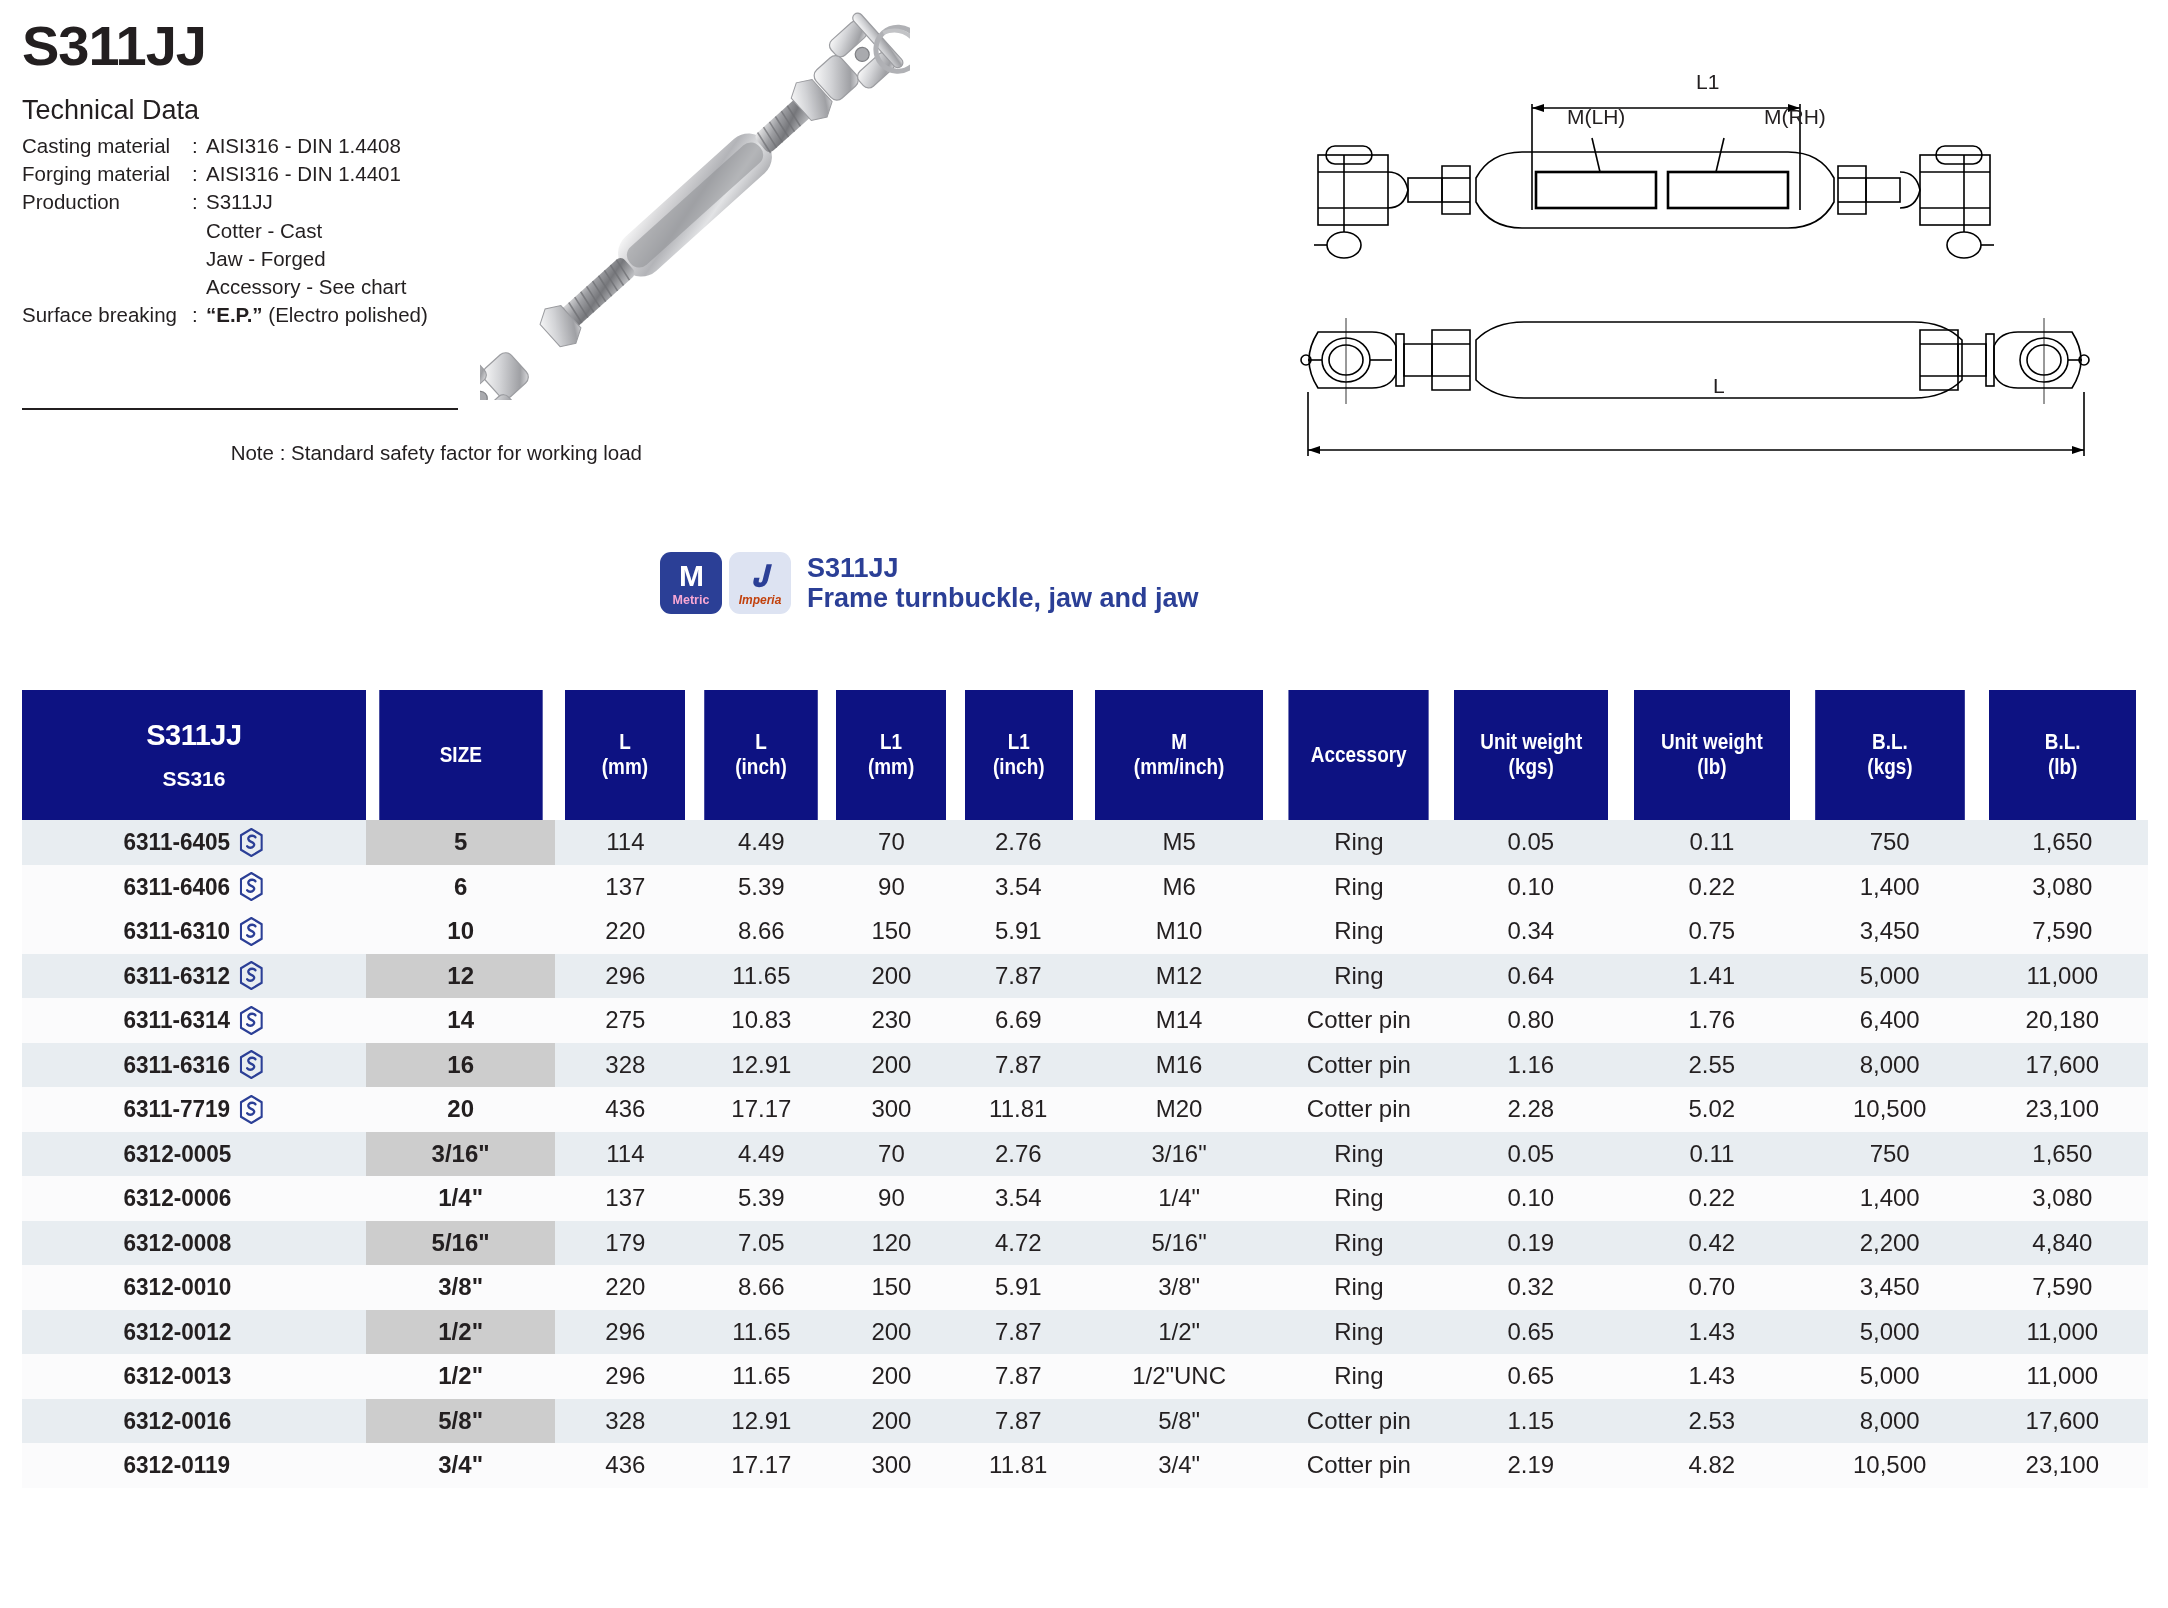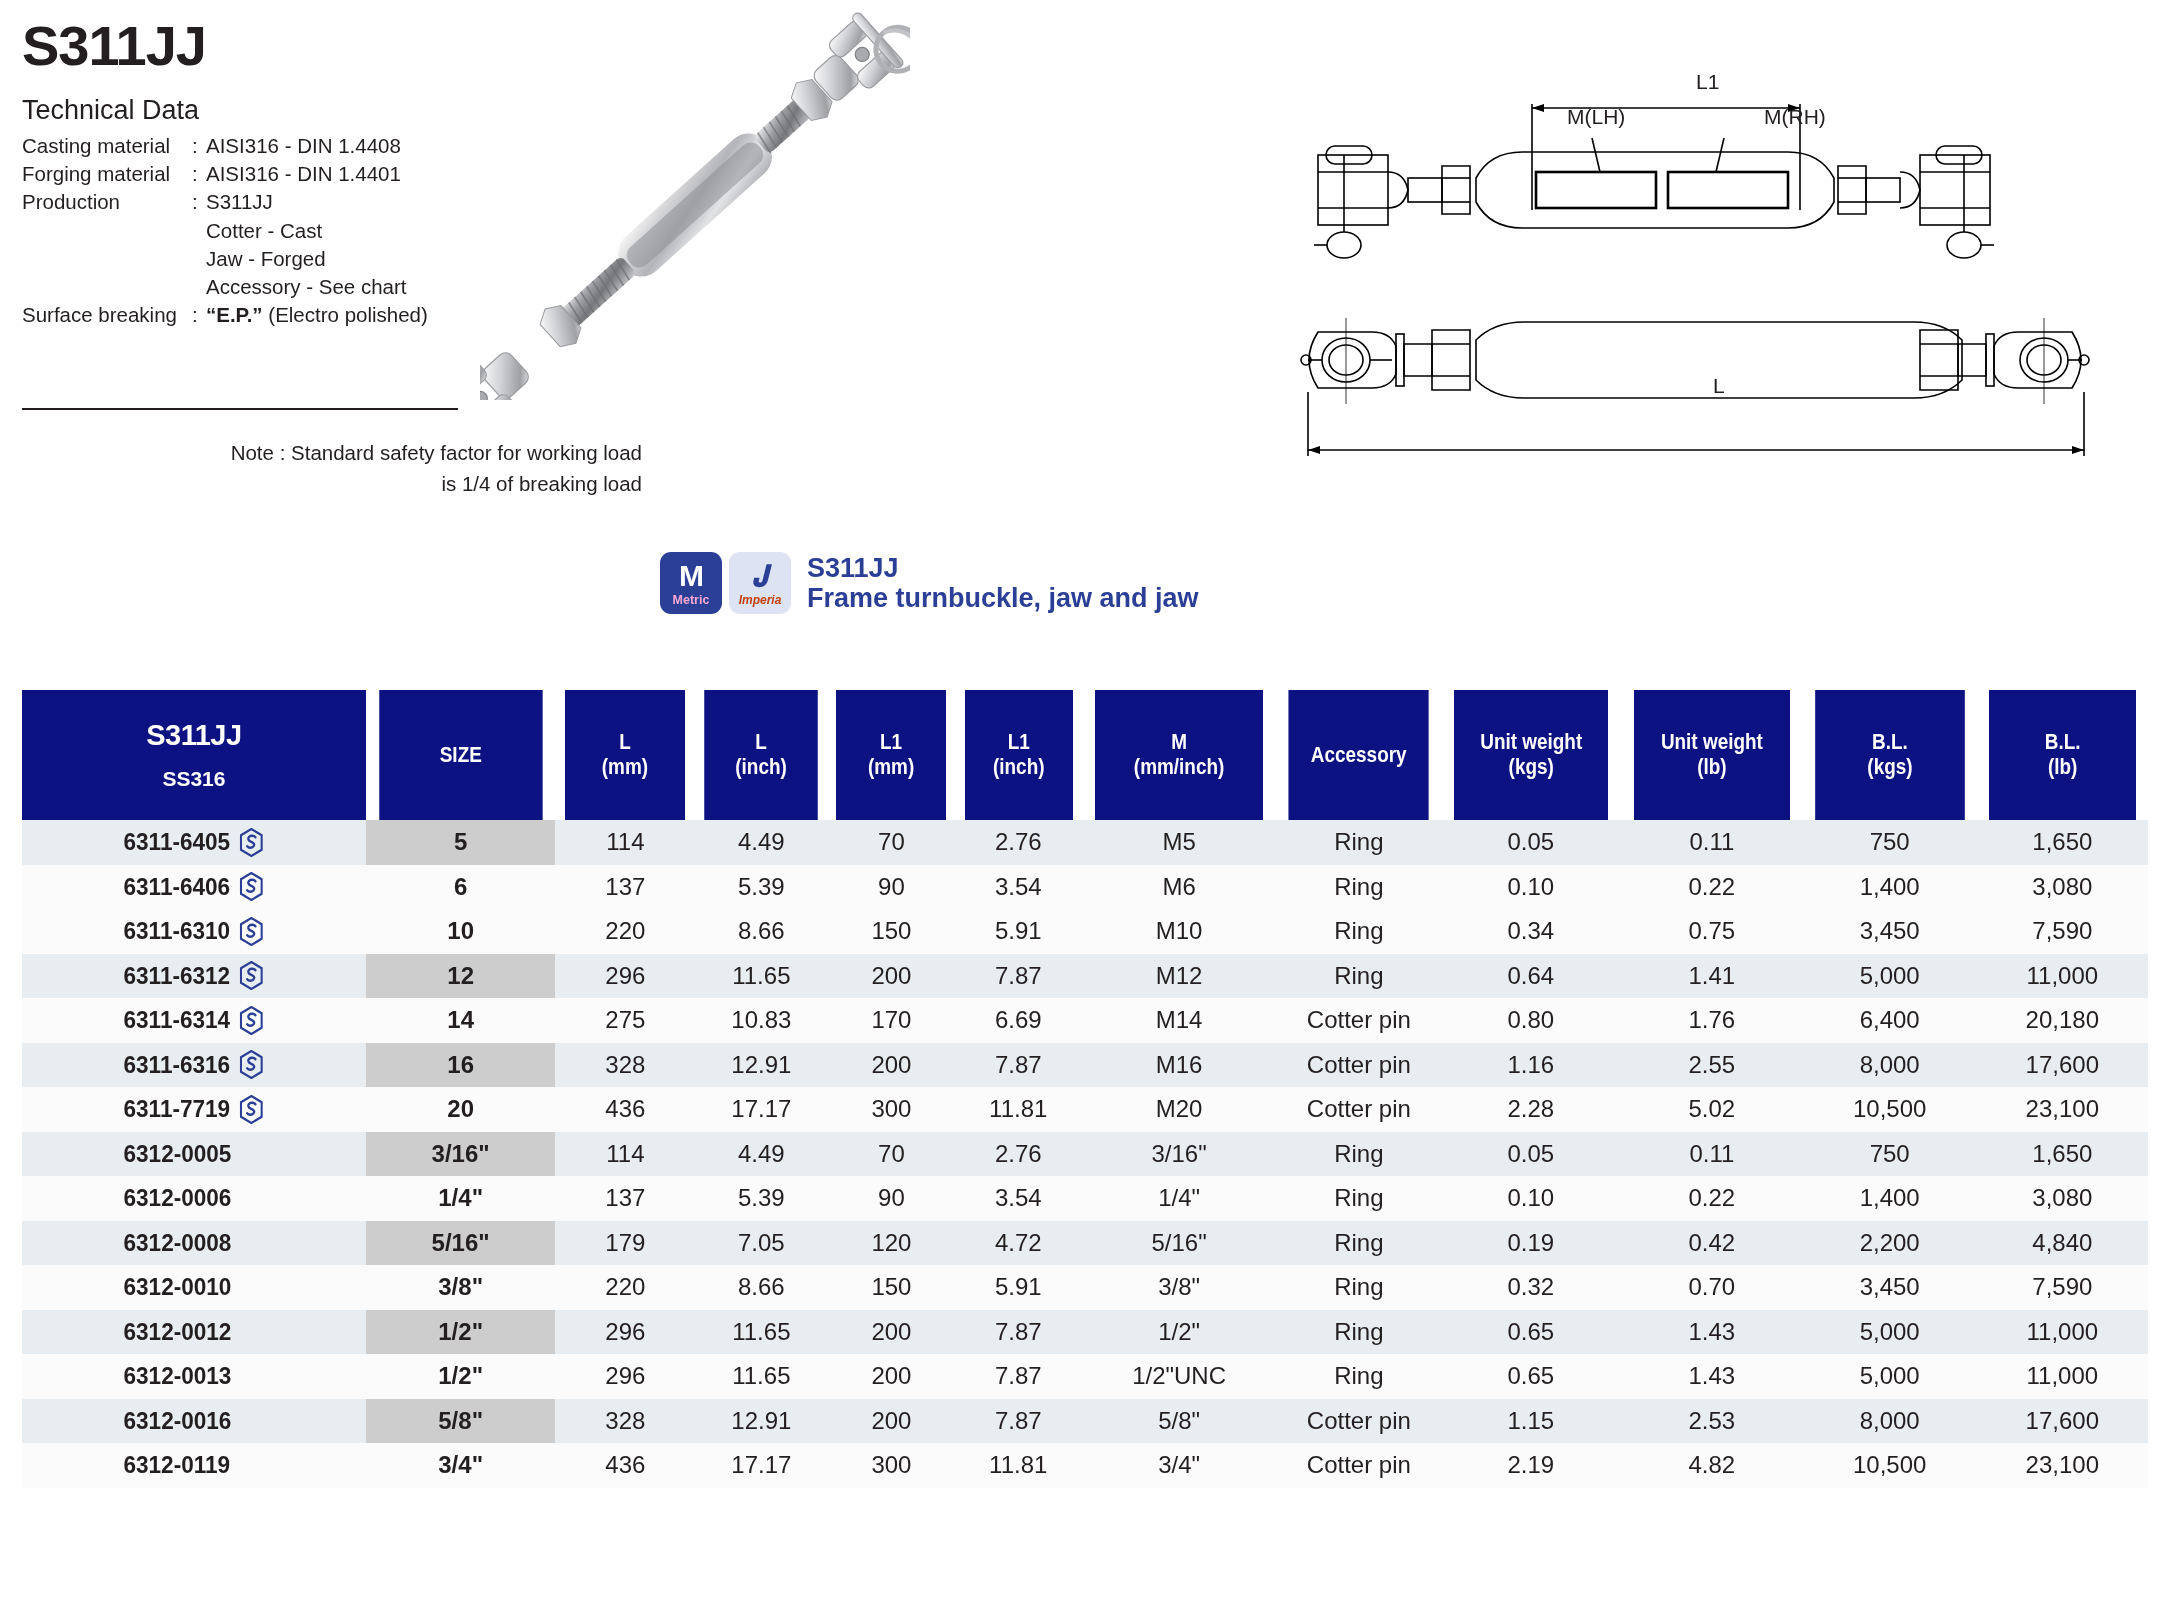--- a/index.html
+++ b/index.html
@@ -218,21 +218,20 @@
       <span class="spec-label">Surface breaking</span>
       <span class="spec-colon">:</span>
       <span class="spec-value"><span class="spec-strong">“E.P.”</span><span> (Electro polished)</span></span>
     </div>
   </div>
 
   <div id="divider-rule"></div>
 
   <div id="note-block">
     <div>Note : Standard safety factor for working load</div>
-    <div id="note-line-2">is 1/4 of breaking load</div>
   </div>
 
   <div id="product-photo">
     <svg width="430" height="390" viewBox="0 0 430 390" aria-hidden="true">
       <defs>
         <linearGradient id="steelBody" x1="0" y1="0" x2="1" y2="1">
           <stop offset="0%" stop-color="#fdfdfd"></stop>
           <stop offset="22%" stop-color="#d8d8da"></stop>
           <stop offset="48%" stop-color="#b3b4b8"></stop>
           <stop offset="72%" stop-color="#e2e3e5"></stop>
@@ -573,21 +572,21 @@
           <td class="col-code"><span class="code-inner">
               <span>6311-6314</span>
               <span class="hex-logo"><svg viewBox="0 0 26 29" width="26" height="29">
                   <path d="M13 1 L24 7.25 L24 21.75 L13 28 L2 21.75 L2 7.25 Z" fill="none" stroke="#2b3f96" stroke-width="2.2"></path>
                   <path d="M17.4 9.2 C16 7.4 12.3 7.2 10.6 8.8 C8.9 10.4 10 12.6 12.4 13.6 C15 14.7 17.2 16.2 15.4 18.3 C13.7 20.3 10.1 20.2 8.6 18.3" fill="none" stroke="#2b3f96" stroke-width="2.4" stroke-linecap="round"></path>
                 </svg></span>
             </span></td>
           <td class="col-size">14</td>
           <td class="num">275</td>
           <td class="num">10.83</td>
-          <td class="num">170</td>
+          <td class="num">230</td>
           <td class="num">6.69</td>
           <td class="num">M14</td>
           <td class="num">Cotter pin</td>
           <td class="num">0.80</td>
           <td class="num">1.76</td>
           <td class="num">6,400</td>
           <td class="num">20,180</td>
         </tr>
         <tr class="row-odd">
           <td class="col-code"><span class="code-inner">

